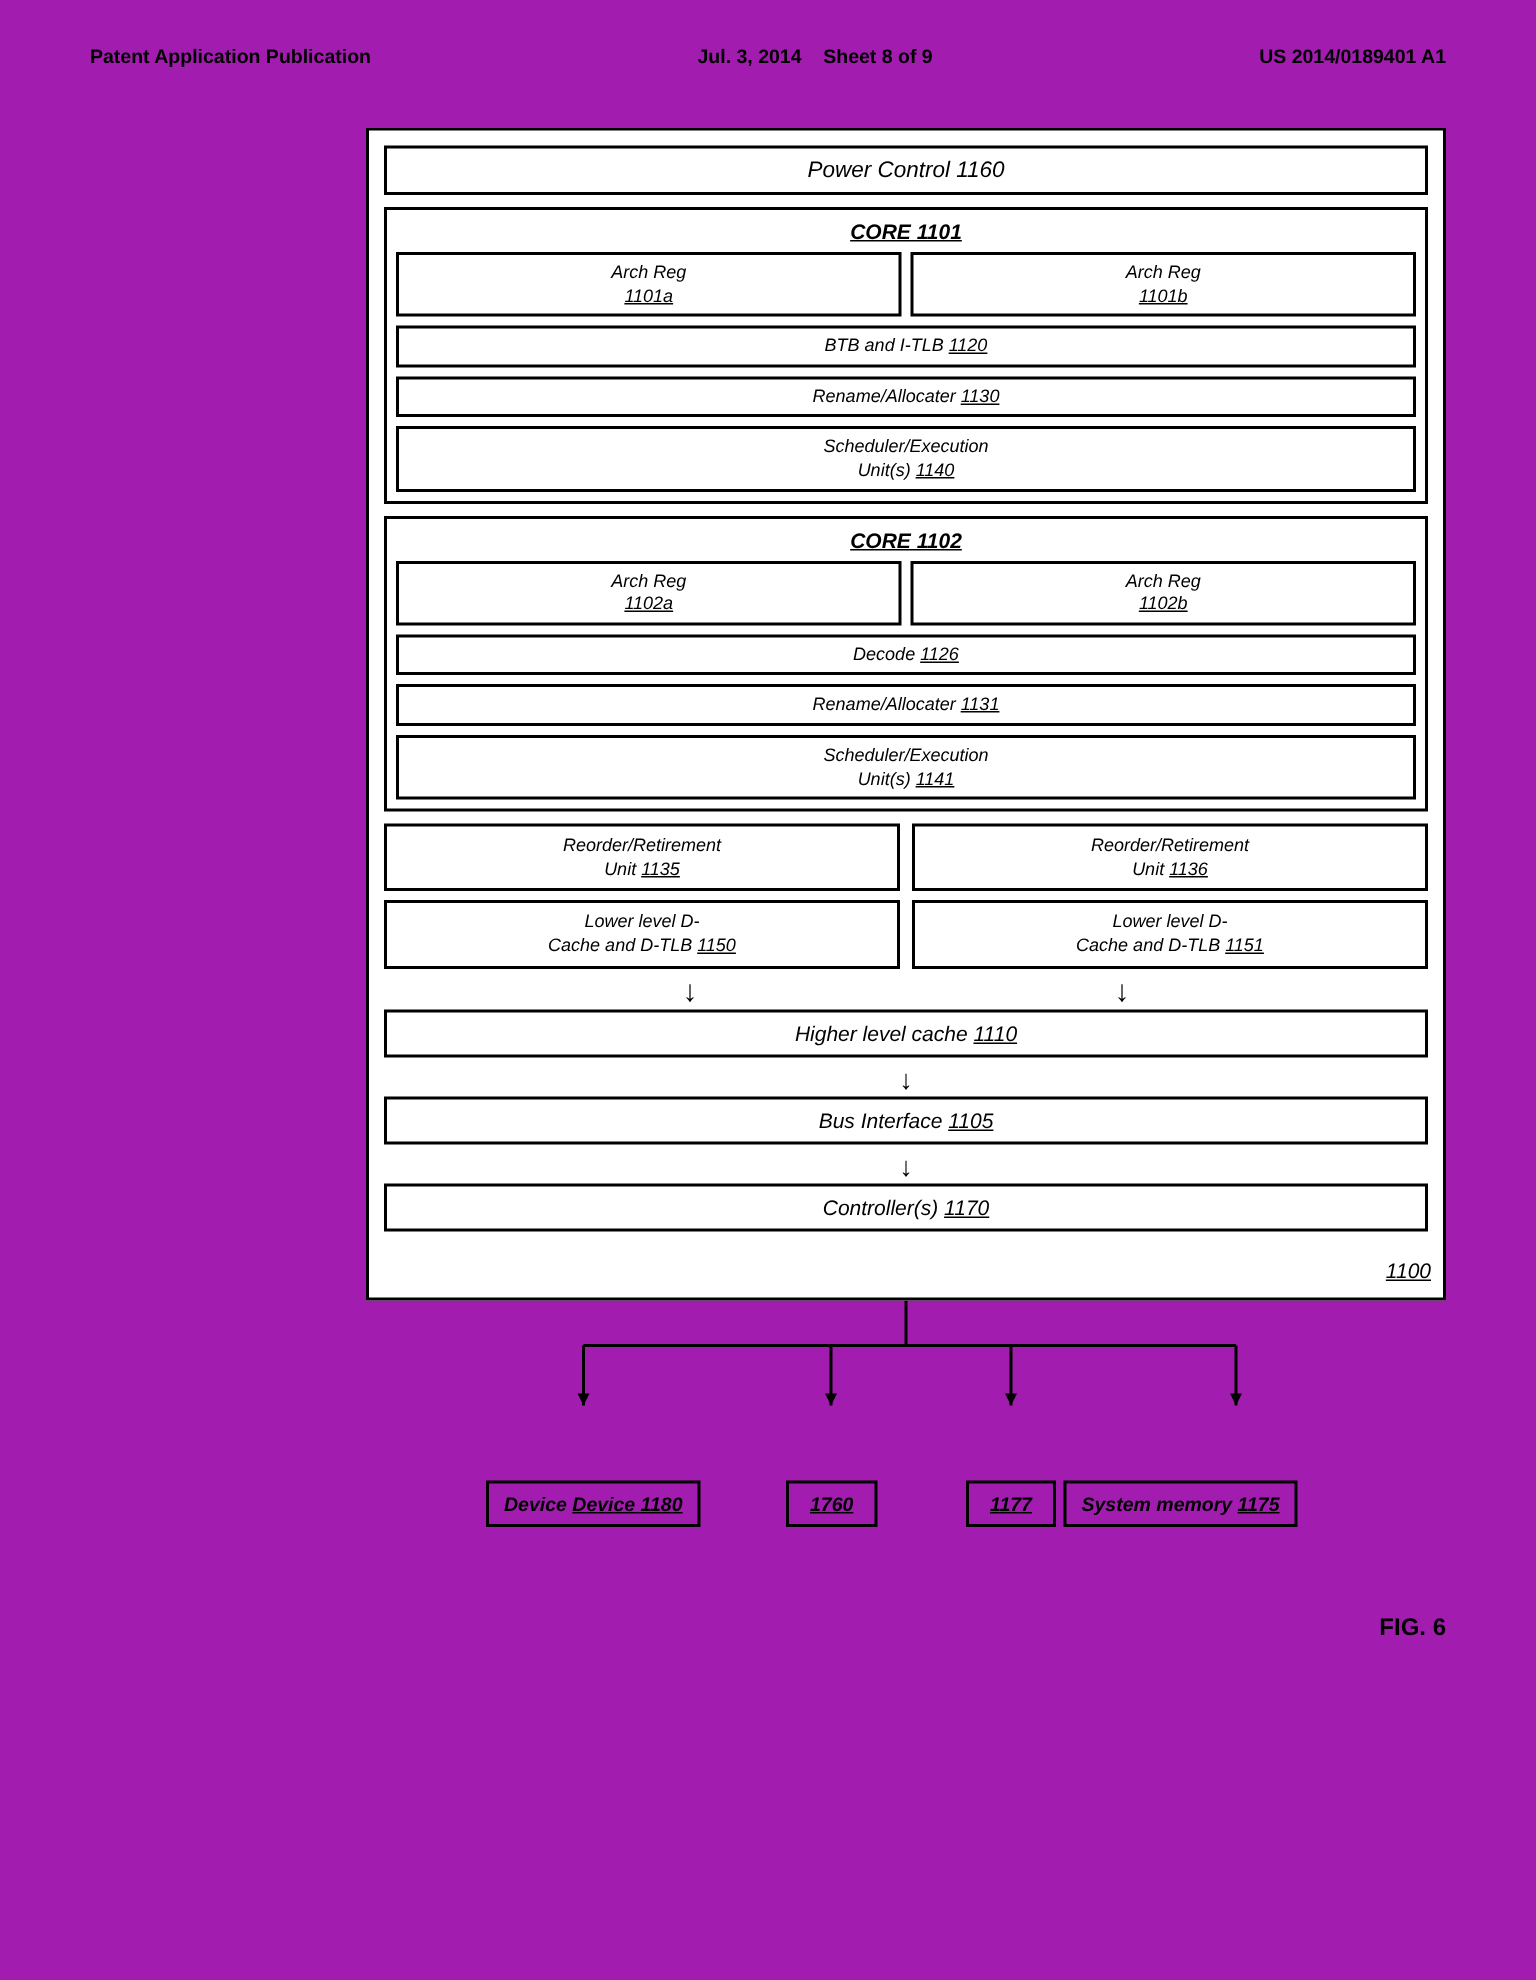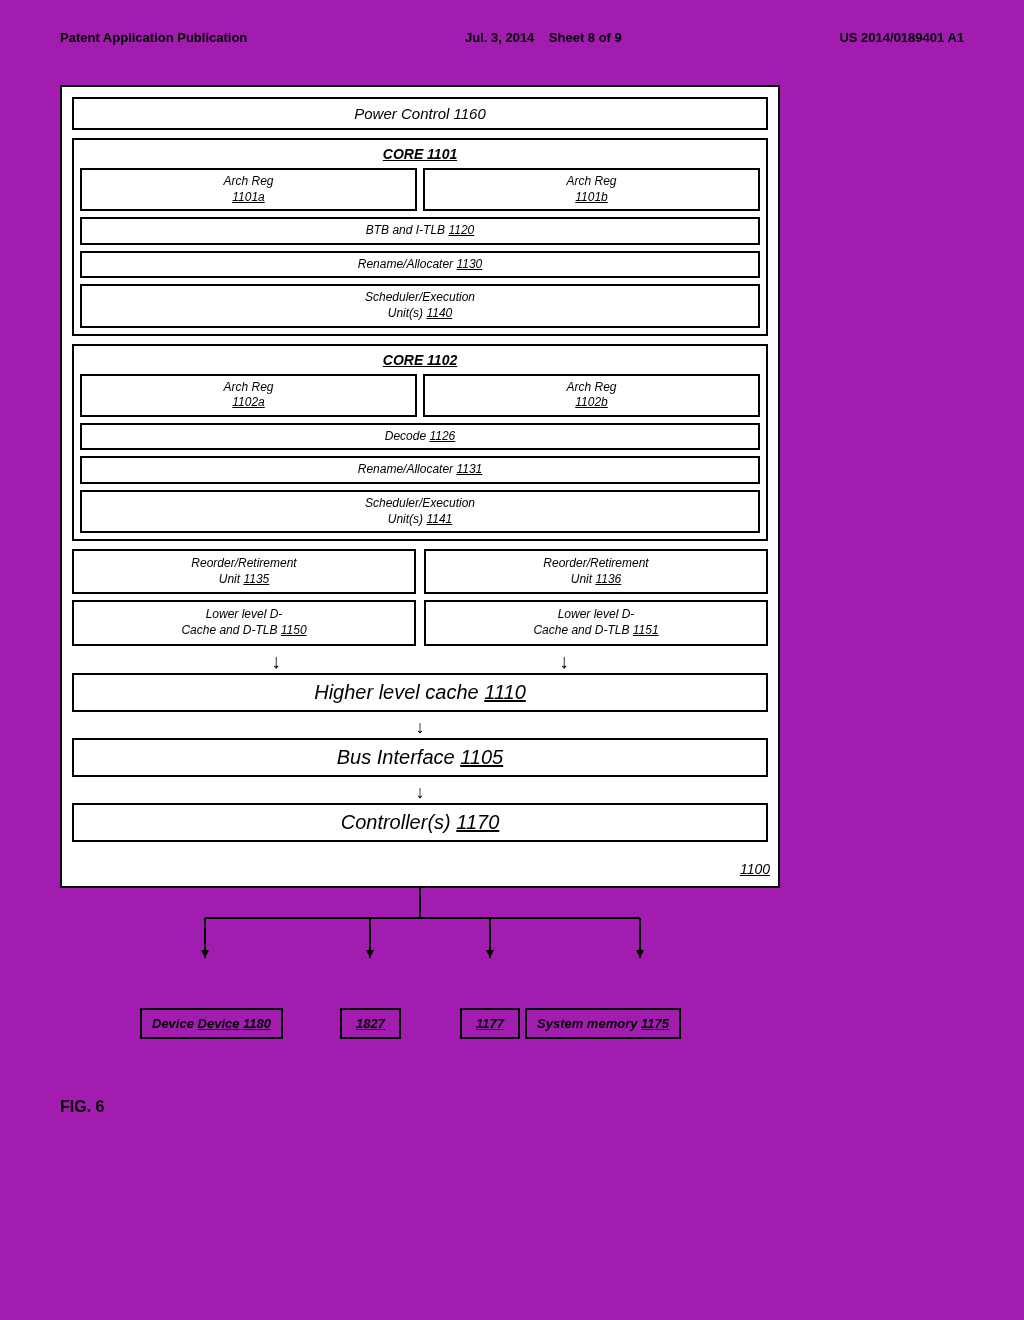--- a/index.html
+++ b/index.html
@@ -25,21 +25,21 @@
       font-weight: bold;
     }
     .header-left { font-weight: bold; }
     .header-center { text-align: center; }
     .header-right { text-align: right; }
 
     
     .diagram-area {
       display: flex;
       flex-direction: column;
-      align-items: flex-start;
+      align-items: flex-end;
       margin-top: 20px;
     }
 
     .main-box {
       border: 2px solid #000;
       background: #fff;
       width: 720px;
       position: relative;
     }
 
@@ -123,21 +123,21 @@
 
     .shared-components {
       padding: 0 10px 8px 10px;
     }
 
     .shared-box {
       border: 2px solid #000;
       text-align: center;
       padding: 6px;
       font-style: italic;
-      font-size: 20px;
+      font-size: 14px;
       margin-bottom: 6px;
     }
 
     .device-box {
       border: 2px solid #000;
       padding: 6px 10px;
       font-style: italic;
       font-size: 13px;
       white-space: nowrap;
     }
@@ -360,21 +360,21 @@
       <div style="display:flex; align-items:flex-start; width:720px; gap:0; position:relative;font-weight:bold;">
 
         <div style="position:absolute; left:80px; top:0;">
           <div class="device-box">
             Device <span class="num">Device 1180</span>
           </div>
         </div>
 
         <div style="position:absolute; left:280px; top:0;">
           <div class="small-box">
-            <span class="num">1827</span>
+            <span class="num">1760</span>
           </div>
         </div>
 
         <div style="position:absolute; left:400px; top:0;">
           <div class="small-box">
             <span class="num">1177</span>
           </div>
         </div>
 
         <div style="position:absolute; left:465px; top:0;">

